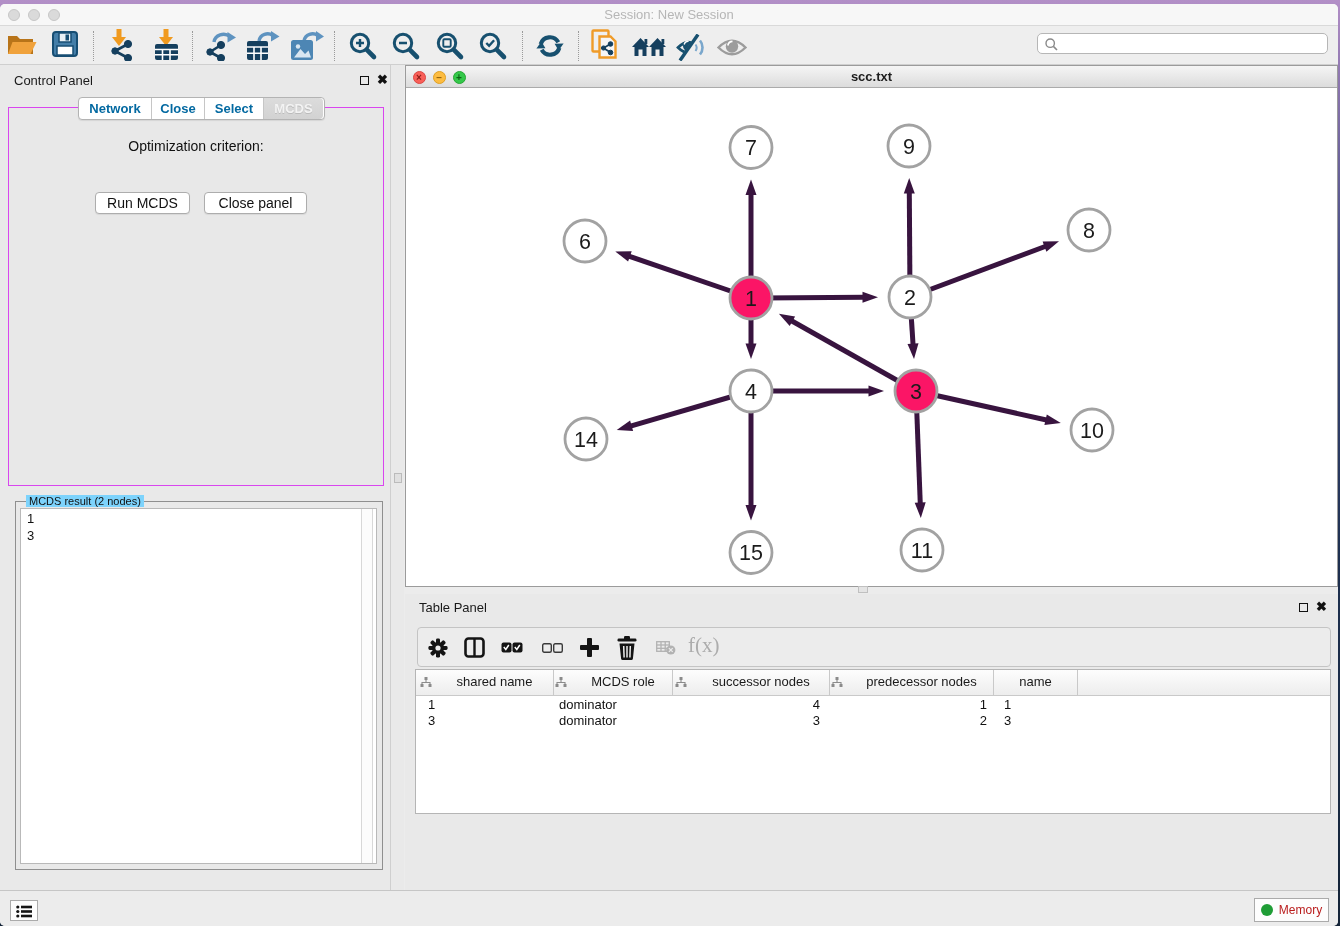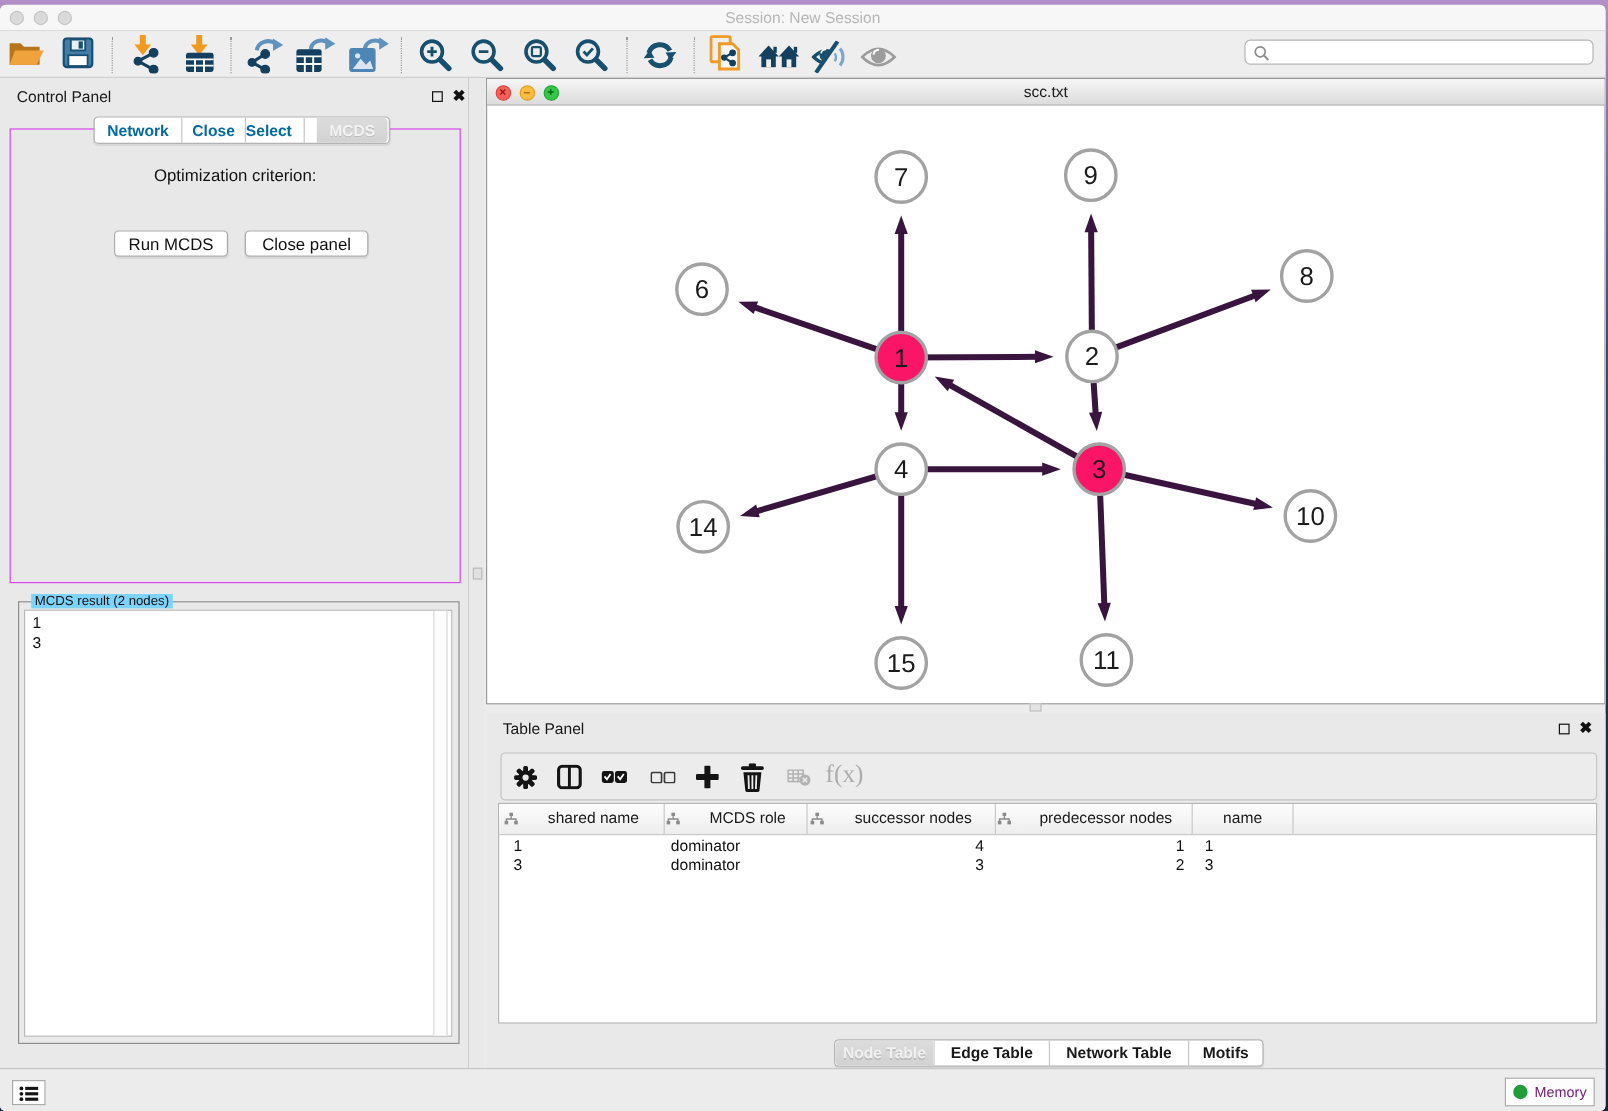--- a/index.html
+++ b/index.html
@@ -27,37 +27,37 @@
 #dropdown span{position:absolute;left:13px;top:3px;font-size:14px;color:#111}
 .btn{height:22px;background:#fff;border:1px solid #adadad;border-radius:4px;box-sizing:border-box;text-align:center;font-size:14px;color:#111;line-height:20px;box-shadow:0 1px 1px rgba(0,0,0,.07)}
 #fieldset{left:15px;top:436px;width:366px;height:367px;border:1px solid #8f8f8f;background:#e9e9e9}
 #fieldlegend{left:10px;top:-7px;background:#7dd3fc;padding:0 3px;font-size:11px;color:#111}
 #listbox{left:4px;top:6px;width:357px;height:356px;background:#fff;border:1px solid #b9b9b9;box-sizing:border-box;font-size:13px;color:#111;line-height:17px;padding:1px 0 0 6px}
 #lbscroll{right:3px;top:0;width:12px;height:100%;background:#fcfcfc;border-left:1px solid #d8d8d8;border-right:1px solid #d8d8d8;box-sizing:border-box}
 
 #netframe{left:405px;top:0;width:933px;height:522px;border:1px solid #9b9b9b;box-sizing:border-box;background:#fff}
 #nettitle{left:0;top:0;width:100%;height:22px;background:linear-gradient(#f5f5f5,#dcdcdc);border-bottom:1px solid #ababab;box-sizing:border-box}
 .mac{top:4.5px;width:13px;height:13px;border-radius:50%;box-sizing:border-box;text-align:center;line-height:11px;font-size:10px;font-weight:bold}
-#nettext{width:100%;text-align:center;top:3px;font-size:13px;font-weight:normal;color:#1c1c1c}
+#nettext{width:100%;text-align:center;top:3px;font-size:13px;font-weight:bold;color:#1c1c1c}
 
 #tpanel{left:405px;top:529px;width:933px;height:296px;background:#e9e9e9}
 #tptoolbar{left:12px;top:33px;width:914px;height:40px;background:#ececec;border:1px solid #c4c4c4;border-radius:4px;box-sizing:border-box}
-#ttable{left:10px;top:75px;width:916px;height:184px;background:#fff;border:1px solid #b5b5b5;box-sizing:border-box}
+#ttable{left:10px;top:75px;width:916px;height:145px;background:#fff;border:1px solid #b5b5b5;box-sizing:border-box}
 #thead{left:0;top:0;width:100%;height:26px;background:linear-gradient(#fdfdfd,#ededed);border-bottom:1px solid #c9c9c9;box-sizing:border-box}
 .th{top:0;height:25px;border-right:1px solid #c9c9c9;box-sizing:border-box;font-size:13px;color:#1a1a1a;text-align:center;line-height:24px}
 .td{font-size:13px;color:#111;top:0}
 .row{left:0;width:100%;height:16px}
 
 #btabs{left:290px;top:272px;height:21px;border:1px solid #b3b3b3;border-radius:4px;background:#fff;box-shadow:0 1px 1px rgba(0,0,0,.08)}
 .btab{top:0;height:21px;font-size:13px;font-weight:bold;color:#1a1a1a;text-align:center;line-height:21px;border-right:1px solid #c6c6c6;box-sizing:border-box}
 #btabsel{background:linear-gradient(#dcdcdc,#d2d2d2);color:#f0f0f0;text-shadow:0 1px 0 #bbb;border-radius:4px 0 0 4px}
 
 #statusbar{left:0;top:886px;width:100%;height:36px;background:#ececec;border-top:1px solid #c6c6c6;box-sizing:border-box}
 #listbtn{left:10px;top:9px;width:28px;height:21px;background:#fdfdfd;border:1px solid #ababab;box-sizing:border-box;text-align:center}
-#membtn{left:1254px;top:7px;width:75px;height:24px;background:#fdfdfd;border:1px solid #ababab;box-sizing:border-box;font-size:12px;color:#701a75;line-height:22px;text-align:center}
+#membtn{left:1254px;top:7px;width:75px;height:24px;background:#fdfdfd;border:1px solid #ababab;box-sizing:border-box;font-size:12px;color:#b91c1c;line-height:22px;text-align:center}
 </style></head><body>
 <div class="abs" id="win">
 <div class="abs" id="titlebar">
  <div class="abs tl" style="left:8px"></div>
       <div class="abs tl" style="left:28px"></div>
       <div class="abs tl" style="left:48px"></div>
  <div class="abs" id="wtitle">Session: New Session</div>
 </div>
 <div class="abs" id="toolbar">
 <svg class="abs" style="left:7px;top:7px" width="30" height="24" viewBox="0 0 30 24">
@@ -213,21 +213,21 @@
   <div class="abs sqico" style="left:360px;top:11px"></div>
   <div class="abs xico" style="left:377px;top:10px">✖</div>
   <div class="abs" id="cpcontent">
    <div class="abs" id="optlabel">Optimization criterion:</div>
    <div class="abs btn" style="left:86px;top:84px;width:95px">Run MCDS</div>
    <div class="abs btn" style="left:195px;top:84px;width:103px">Close panel</div>
   </div>
   <div class="abs" id="tabbar">
    <div class="abs tab" style="left:0;width:73px">Network</div>
    <div class="abs tab" style="left:73px;width:53px">Close</div>
-   <div class="abs tab" style="left:116px;width:59px">Select</div>
+   <div class="abs tab" style="left:126px;width:59px">Select</div>
    <div class="abs tab" id="tabmcds" style="left:185px;width:59px">MCDS</div>
   </div>
   <div class="abs" id="fieldset">
    <div class="abs" id="fieldlegend">MCDS result (2 nodes)</div>
    <div class="abs" id="listbox">1<br>3
     <div class="abs" id="lbscroll"></div>
    </div>
   </div>
  </div>
  <div class="abs" id="gutter">
@@ -402,26 +402,20 @@
     <span class="abs td" style="left:588px">1</span>
           </div>
    <div class="abs row" style="top:43px">
     <span class="abs td" style="left:12px">3</span>
             <span class="abs td" style="left:143px">dominator</span>
     <span class="abs td" style="left:380px;width:24px;text-align:right">3</span>
             <span class="abs td" style="left:547px;width:24px;text-align:right">2</span>
     <span class="abs td" style="left:588px">3</span>
           </div>
   </div>
-  <div class="abs" id="btabs" style="width:356px">
-   <div class="abs btab" id="btabsel" style="left:0;width:83px">Node Table</div>
-   <div class="abs btab" style="left:83px;width:96px">Edge Table</div>
-   <div class="abs btab" style="left:179px;width:116px">Network Table</div>
-   <div class="abs btab" style="left:295px;width:61px;border-right:none">Motifs</div>
-  </div>
  </div>
 </div>
 <div class="abs" id="statusbar">
  <div class="abs" id="listbtn"><svg style="margin-top:3.5px" width="16" height="13" viewBox="0 0 16 13">
   <g fill="#141414">
             <circle cx="1.8" cy="2" r="1.6"></circle>
             <circle cx="1.8" cy="6.5" r="1.6"></circle>
             <circle cx="1.8" cy="11" r="1.6"></circle>
   <rect x="5" y="0.7" width="11" height="2.6"></rect>
             <rect x="5" y="5.2" width="11" height="2.6"></rect>

